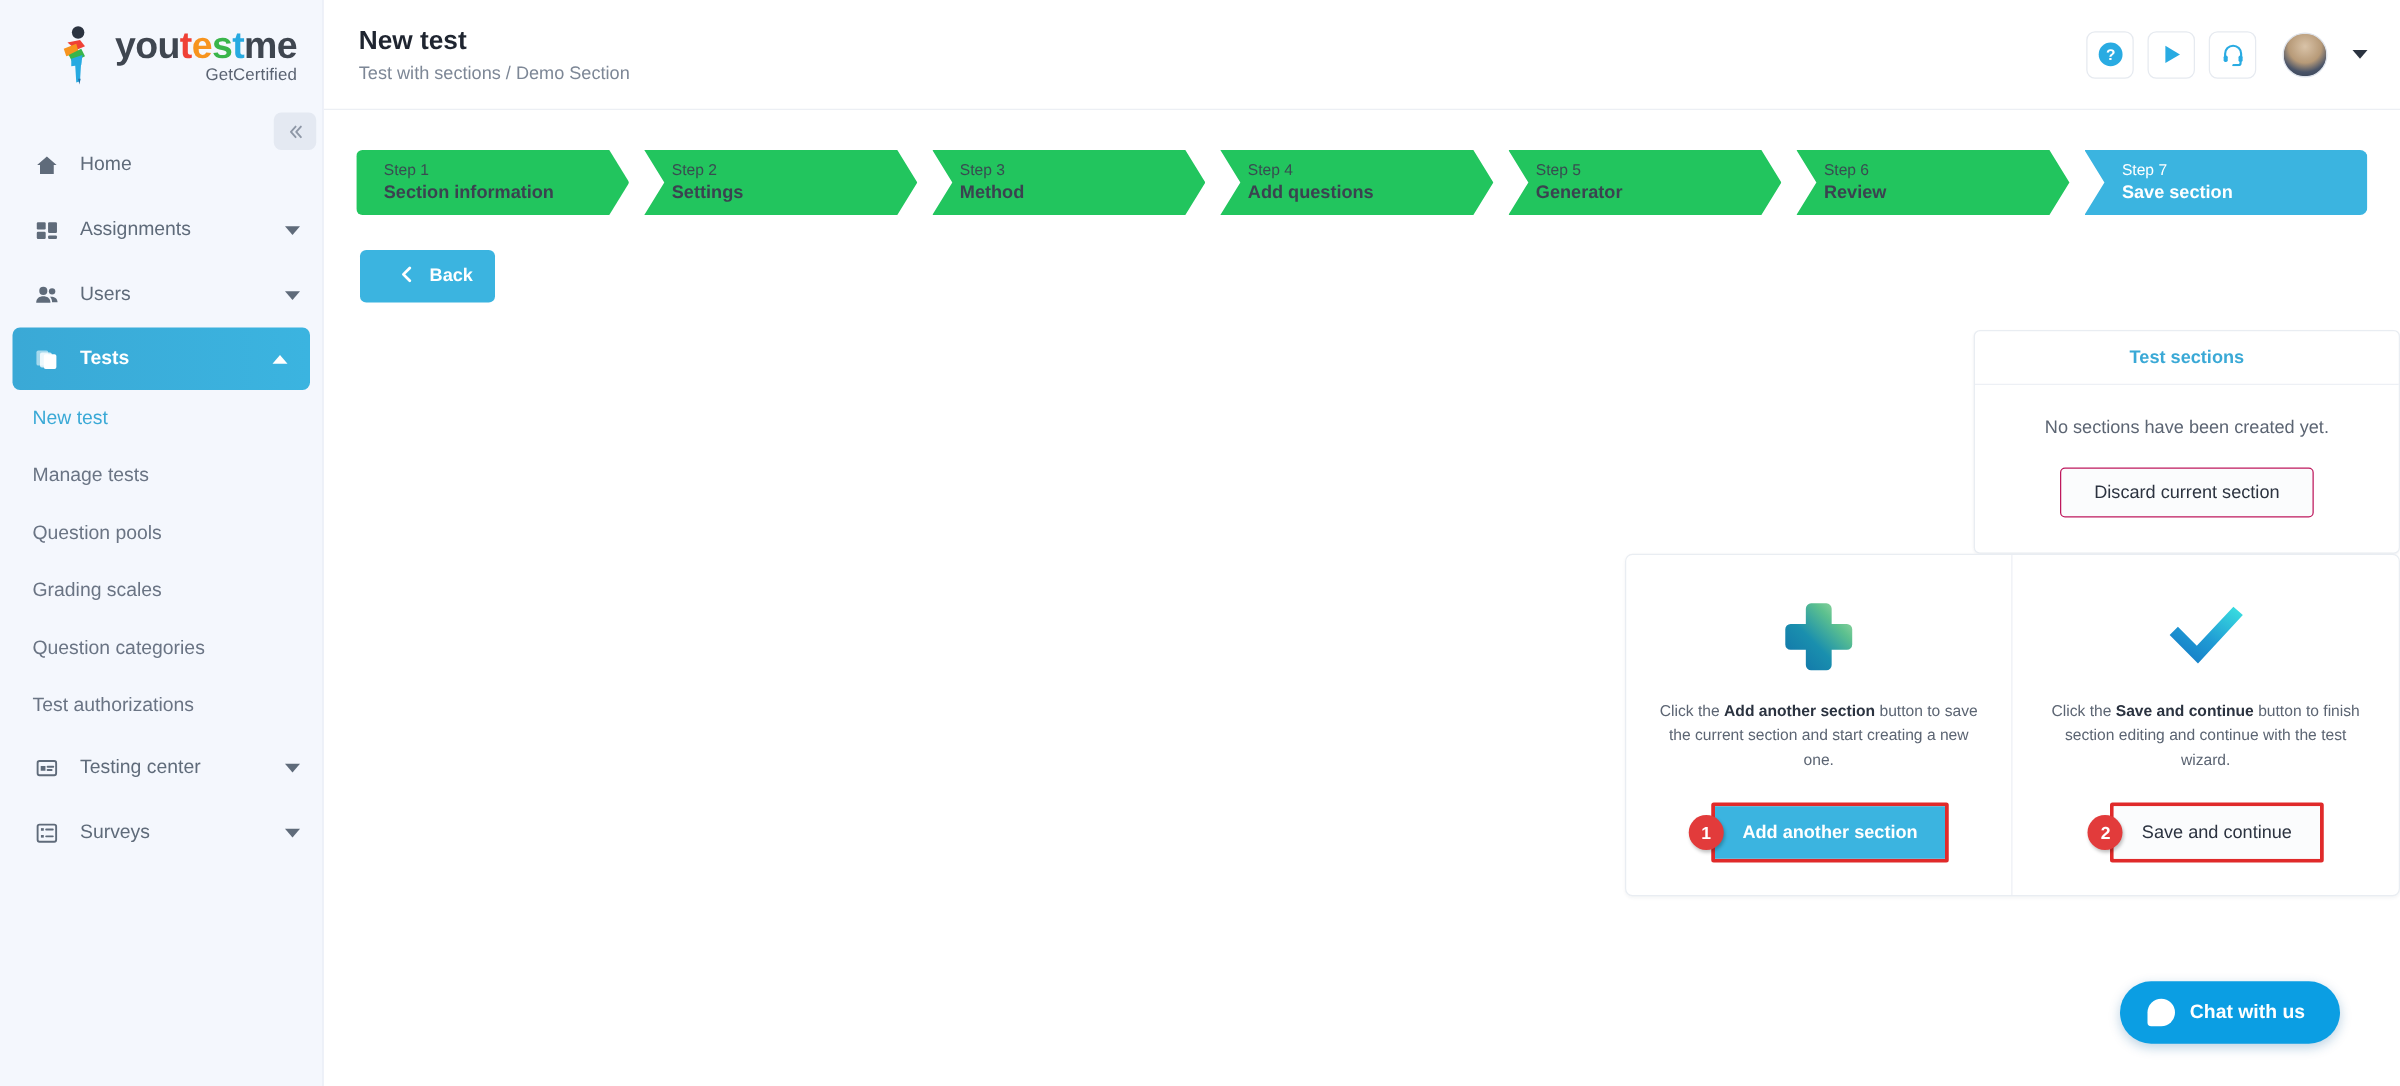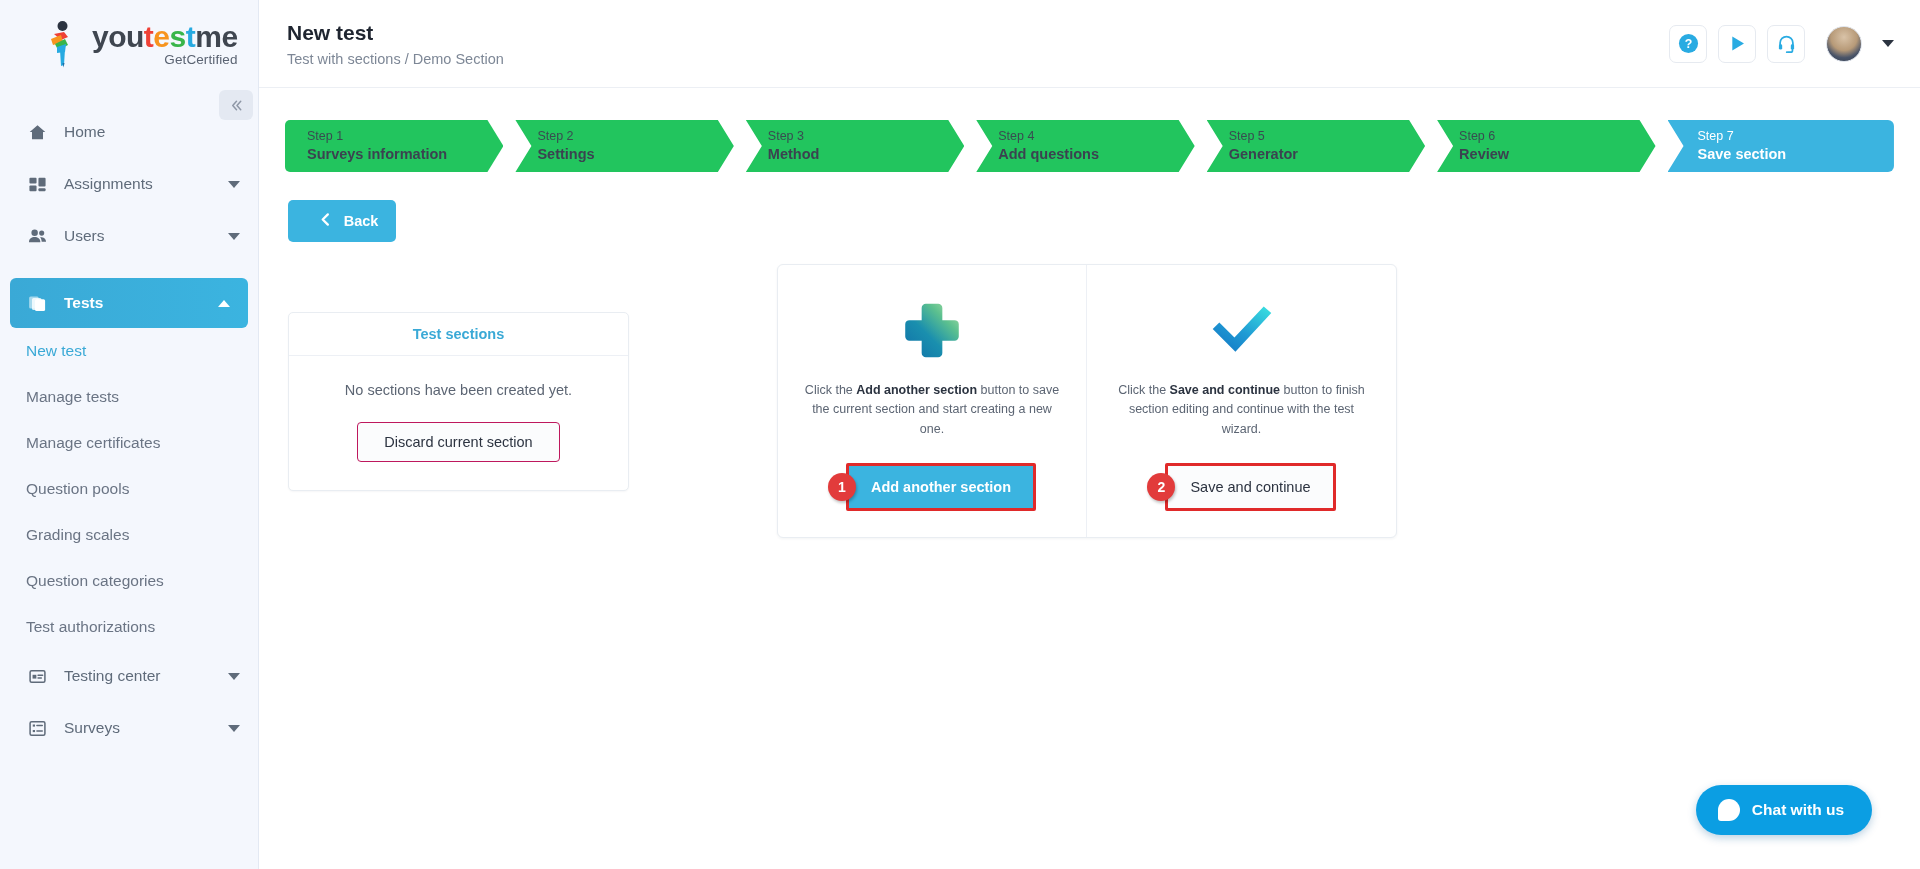--- a/index.html
+++ b/index.html
@@ -66,21 +66,21 @@
     margin-left: 6px;
   }
   .caret.up {
     border-top: none;
     border-bottom: 7px solid #ffffff;
   }
   .nav-item.active {
     background: linear-gradient(90deg,#3aa9d6 0%, #3bb4e0 100%);
     color: #ffffff; font-weight: 700;
     border-radius: 6px;
-    margin: 16px 10px 0 10px;
+    margin: 0 10px 0 10px;
     padding-left: 16px;
     height: 50px;
   }
   .nav-item.active .nav-icon { color: #ffffff; }
   .sub-item {
     display: flex; align-items: center;
     height: 46px; padding-left: 26px;
     font-size: 15.5px; color: #6a7484; cursor: pointer;
   }
   .sub-item.selected { color: #3aa9d6; }
@@ -149,21 +149,21 @@
     margin: 28px 0 0 29px;
     width: 108px; height: 42px; border-radius: 5px;
     background: #3bb4e0; border: none; color: #ffffff;
     font-size: 14.5px; font-weight: 700; cursor: pointer;
     display: flex; align-items: center; justify-content: center; gap: 11px;
     font-family: "Liberation Sans", sans-serif;
     padding-left: 12px;
   }
 
   
-  #content-row { display: flex; margin-top: 22px; padding-left: 29px; align-items: center; }
+  #content-row { display: flex; margin-top: 22px; padding-left: 29px; align-items: flex-end; flex-direction: column; }
 
   #sections-card {
     width: 341px; background: #ffffff;
     border: 1px solid #e9edf2; border-radius: 5px;
     box-shadow: 0 1px 2px rgba(20,30,50,0.04);
   }
   #sections-card-header {
     height: 43px; display: flex; align-items: center; justify-content: center;
     border-bottom: 1px solid #edf0f5;
     color: #3aa9d6; font-size: 14.5px; font-weight: 700;
@@ -312,23 +312,20 @@
         <span class="nav-label">Tests</span>
         <span class="caret up"></span>
       </div>
 
       <div>
         <div class="sub-item selected">
             <span>New test</span>
           </div>
         <div class="sub-item">
             <span>Manage tests</span>
-          </div>
-        <div class="sub-item">
-            <span>Manage certificates</span>
           </div>
         <div class="sub-item">
             <span>Question pools</span>
           </div>
         <div class="sub-item">
             <span>Grading scales</span>
           </div>
         <div class="sub-item">
             <span>Question categories</span>
           </div>
@@ -394,21 +391,21 @@
           </svg>
         </button>
         <div class="avatar"></div>
         <div class="avatar-caret"></div>
       </div>
     </header>
 
     <div id="stepper">
       <div class="step">
         <span class="step-num">Step 1</span>
-        <span class="step-name">Surveys information</span>
+        <span class="step-name">Section information</span>
       </div>
       <div class="step notch">
         <span class="step-num">Step 2</span>
         <span class="step-name">Settings</span>
       </div>
       <div class="step notch">
         <span class="step-num">Step 3</span>
         <span class="step-name">Method</span>
       </div>
       <div class="step notch">

